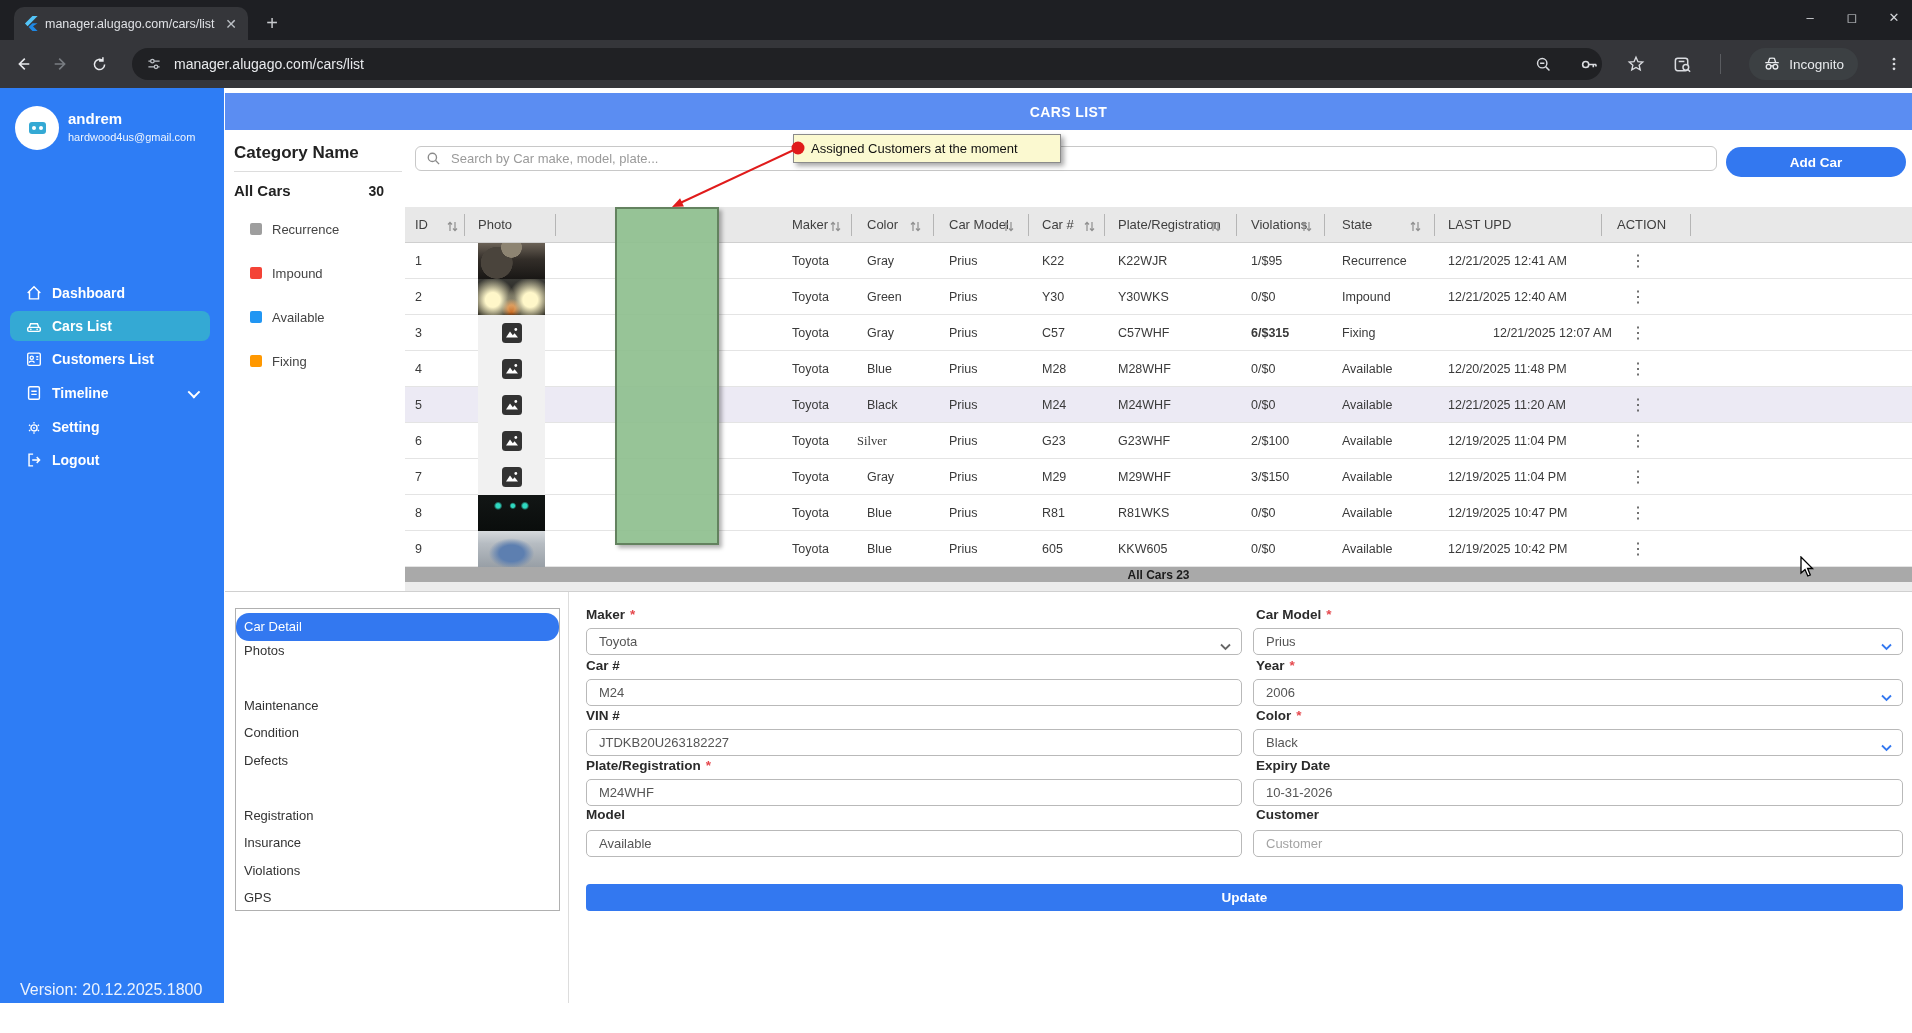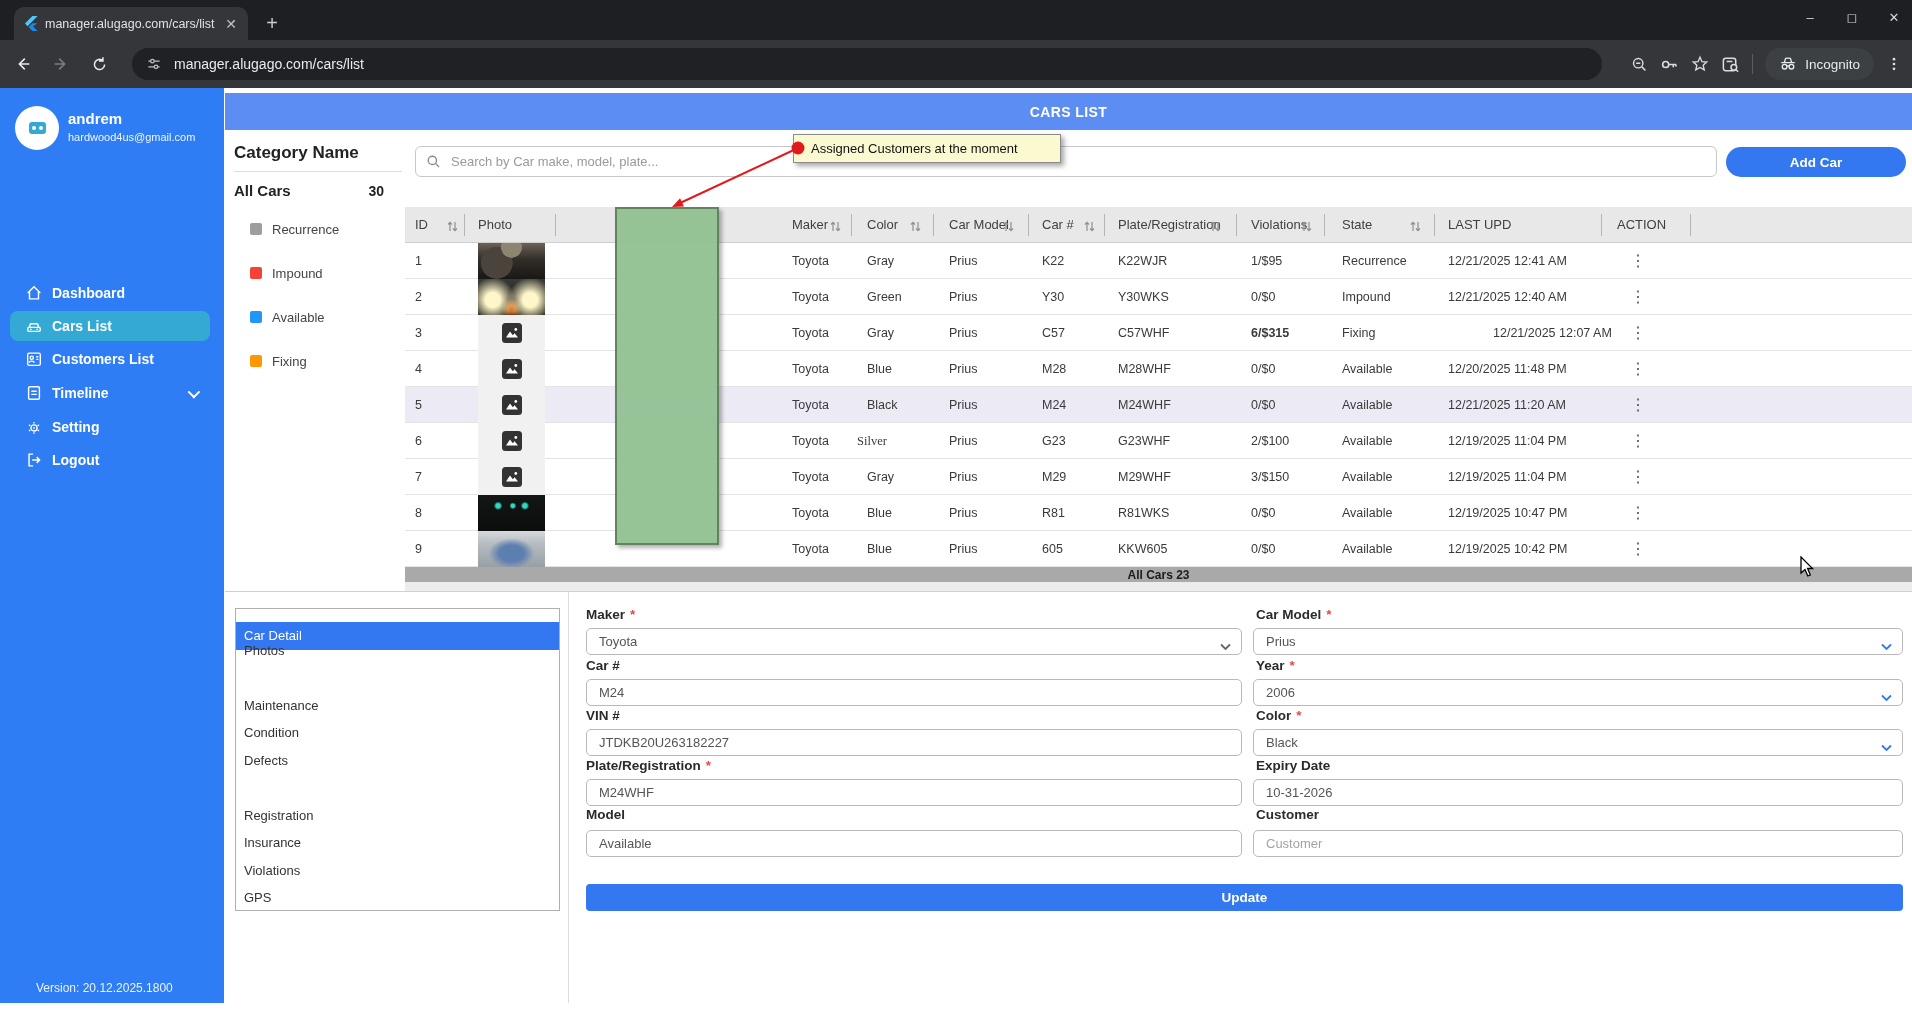--- a/index.html
+++ b/index.html
@@ -19,61 +19,61 @@
   .newtab { position:absolute; left:258px; top:10px; color:#c7c9cd; font-size:20px; width:28px;
             height:28px; text-align:center; line-height:26px; }
   .win-controls { position:absolute; right:8px; top:0; height:34px; display:flex; align-items:center; gap:22px; }
   .win-btn { color:#d3d5d9; font-size:13px; width:20px; text-align:center; }
   .toolbar { position:absolute; left:0; top:40px; width:1912px; height:48px; background:#35363a;
              display:flex; align-items:center; }
   .navbtn { width:30px; height:30px; display:flex; align-items:center; justify-content:center; margin-left:8px; }
   .omnibox { position:absolute; left:132px; top:8px; width:1470px; height:32px; background:#202124;
              border-radius:16px; display:flex; align-items:center; padding:0 14px; }
   .url { color:#e8eaed; font-size:14px; margin-left:12px; }
-  .tb-right { position:absolute; right:10px; top:8px; height:32px; display:flex; align-items:center; gap:12px;justify-content:flex-end; }
+  .tb-right { position:absolute; right:10px; top:8px; height:32px; display:flex; align-items:center; gap:28px;justify-content:flex-end; }
   .tb-sep { width:1px; height:20px; background:#5a5c60; }
   .incog-pill { height:32px; background:#3c4043; border-radius:16px; display:flex; align-items:center;
                 gap:8px; padding:0 14px; color:#e8eaed; font-size:13.5px; }
 
   
   .app-area { position:absolute; left:0; top:88px; width:1912px; height:915px; background:#fff; }
   .sidebar { position:absolute; left:0; top:88px; width:224px; height:915px; background:var(--sidebar-blue); color:#fff; }
   .avatar { position:absolute; left:15px; top:18px; width:44px; height:44px; border-radius:50%; background:#fff;
             display:flex; align-items:center; justify-content:center; }
   .avatar-car { width:17px; height:12px; background:#34a9d4; border-radius:3px; position:relative; }
   .avatar-car:after { content:""; position:absolute; left:3px; top:4px; width:4px; height:4px;
                       background:#fff; border-radius:50%; box-shadow:7px 0 0 #fff; }
   .u-name { position:absolute; left:68px; top:22px; font-size:15px; font-weight:bold; }
   .u-email { position:absolute; left:68px; top:43px; font-size:11px; opacity:.92; }
   .menu-item { position:absolute; left:0; width:224px; height:30px; display:flex; align-items:center; cursor:pointer; }
   .menu-pill { position:absolute; left:10px; right:14px; top:0; bottom:0; border-radius:8px; background:var(--selected-teal); }
   .menu-ic { position:absolute; left:25px; width:18px; height:18px; }
   .menu-lb { position:absolute; left:52px; font-size:14px; font-weight:bold; }
   .menu-chev { position:absolute; left:188px; width:9px; height:9px; border-right:2px solid #fff;
                border-bottom:2px solid #fff; transform:rotate(45deg) translateY(-2px); }
-  .version { position:absolute; left:36px; top:893px; font-size:12px; color:rgba(255,255,255,.9); }
+  .version { position:absolute; left:20px; top:893px; font-size:16px; color:rgba(255,255,255,.9); }
 
   .blue-header { position:absolute; left:225px; top:93px; width:1687px; height:37px; background:var(--header-blue);
                  display:flex; align-items:center; justify-content:center; }
   .blue-header span { color:#fff; font-size:14px; font-weight:bold; letter-spacing:.4px; }
 
   
   .cat-title { position:absolute; left:234px; top:143px; font-size:17px; font-weight:bold; color:#222; }
   .cat-div { position:absolute; left:234px; top:171px; width:168px; height:1px; background:#ddd; }
   .cat-all { position:absolute; left:234px; top:182px; width:150px; font-size:15px; font-weight:bold; color:#222; }
   .cat-all-count { position:absolute; left:340px; top:183px; width:44px; text-align:right; font-size:14px;
                    font-weight:bold; color:#222; }
   .cat-item { position:absolute; left:250px; width:136px; height:16px; display:flex; align-items:center; }
   .cat-sq { width:12px; height:12px; border-radius:2px; margin-right:10px; flex:none; }
   .cat-lb { font-size:13px; color:#444; }
   .cat-count { position:absolute; left:134px; width:0; }
   .cat-count span { position:absolute; right:-50px; width:50px; text-align:right; font-size:13px; color:#333; }
 
   
-  .search-box { position:absolute; left:415px; top:146px; width:1302px; height:31px; border:1px solid #c8c8c8;
+  .search-box { position:absolute; left:415px; top:146px; width:1302px; height:25px; border:1px solid #c8c8c8;
                 border-radius:6px; background:#fff; display:flex; align-items:center; padding:0 10px; }
   .search-input { border:none; outline:none; flex:1; font-size:13px; margin-left:10px; color:#333;
                   font-family:"Liberation Sans",sans-serif; background:transparent; }
   .search-input::placeholder { color:#9a9a9a; }
   .add-car { position:absolute; left:1726px; top:147px; width:180px; height:30px; background:var(--accent);
              border:none; border-radius:15px; color:#fff; font-size:13.5px; font-weight:bold;
              font-family:"Liberation Sans",sans-serif; cursor:pointer; }
 
   
   .thead { position:absolute; left:405px; top:207px; width:1507px; height:36px; background:#e8e8e8;
@@ -542,21 +542,21 @@
   </div>
   <svg class="abs" style="left:650px;top:128px;" width="170" height="90" viewBox="0 0 170 90">
     <line x1="148" y1="20" x2="28" y2="76" stroke="#e01b1b" stroke-width="2"></line>
     <polygon points="22,79 33.9,78.4 30.1,70.2" fill="#e01b1b"></polygon>
     <circle cx="148" cy="20" r="6.5" fill="#e01b1b"></circle>
   </svg>
 
   <div class="hdiv"></div>
   <div class="vdiv"></div>
   <div class="dtabs" id="dtabs">
-      <div class="dtab sel" style="top: 13px;">Car Detail</div>
+      <div class="dtab sel" style="top: 4px; border-radius: 13px;">Car Detail</div>
       <div class="dtab" style="top: 27.5px;">Photos</div>
       <div class="dtab" style="top: 82.5px;">Maintenance</div>
       <div class="dtab" style="top: 110px;">Condition</div>
       <div class="dtab" style="top: 137.5px;">Defects</div>
       <div class="dtab" style="top: 192.5px;">Registration</div>
       <div class="dtab" style="top: 220px;">Insurance</div>
       <div class="dtab" style="top: 247.5px;">Violations</div>
       <div class="dtab" style="top: 275px;">GPS</div>
     </div>
   <div id="form">

